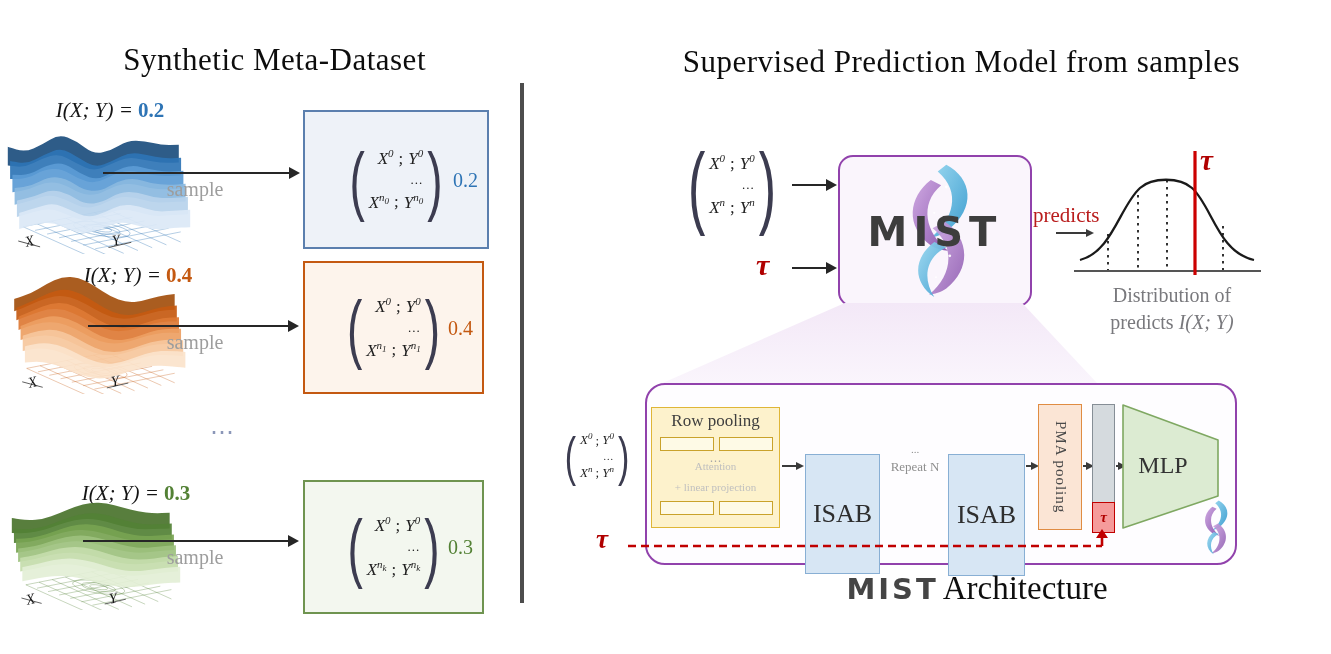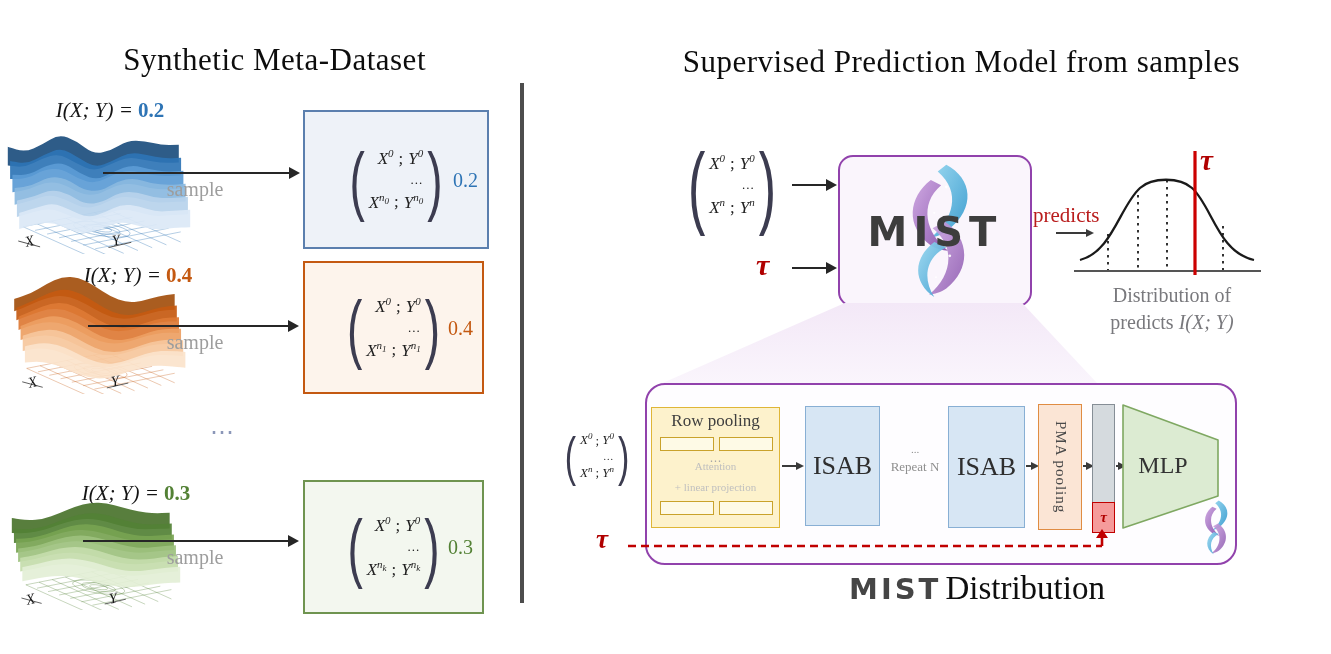--- a/index.html
+++ b/index.html
@@ -42,21 +42,21 @@
   .dist-caption{color:#79797d;font-size:20px;text-align:center;line-height:27px;}
   .dist-caption .it{font-style:italic;}
   .arch-box{border:2px solid var(--bd);border-radius:20px;background:#fefdff;}
   .funnel{background:linear-gradient(180deg,#f3e8f7 0%,#faf5fc 100%);
     clip-path:polygon(42% 0%, 82.3% 0%, 99.3% 100%, 0.6% 100%);}
   .blockcap{font-size:17px;color:#3f3f3f;text-align:center;}
   .rp{background:var(--bg);border:1.5px solid var(--bd);}
   .rpr{position:absolute;height:12px;background:#fefae6;border:1.2px solid #c9a22b;}
   .rpnote{position:absolute;width:100%;text-align:center;font-size:11px;color:#bfbfbf;}
   .isab{background:var(--bg);border:1.5px solid var(--bd);display:flex;align-items:center;justify-content:center;
-        font-size:26px;color:#2e2e2e;}
+        font-size:26px;color:#2e2e2e;margin-top:48px;}
   .pma{background:var(--bg);border:1.5px solid var(--bd);display:flex;align-items:center;justify-content:center;
        writing-mode:vertical-rl;font-size:15px;color:#4a4a4a;letter-spacing:1px;}
   .repeat{color:#8f8f8f;font-size:13px;text-align:center;}
   .graybar{background:var(--bg);border:1.5px solid var(--bd);}
   .taucell{background:var(--bg);border:1.5px solid #c00000;display:flex;align-items:center;justify-content:center;
            font-size:15px;}
   .archcap{white-space:nowrap;text-align:center;}
   .archcap .m{font-family:"DejaVu Sans",sans-serif;font-weight:bold;font-size:29px;color:#454545;letter-spacing:3px;}
   .archcap .a{font-size:33px;color:#0e0e0e;}
   .dots-sep{font-family:"DejaVu Sans",sans-serif;color:#8b97b8;font-size:24px;letter-spacing:5px;}
@@ -326,16 +326,16 @@
   </svg>
 
   <svg class="abs" style="left:588px;top:528px" width="534" height="32" viewBox="0 0 534 32">
     <path d="M40,18 H514" fill="none" stroke="#c00000" stroke-width="2.6" stroke-dasharray="8 5"></path>
     <path d="M514,18 V9" fill="none" stroke="#c00000" stroke-width="2.6"></path>
     <polygon points="508,10 520,10 514,1" fill="#c00000"></polygon>
   </svg>
 
   <div class="abs archcap" style="left:777px;top:570px;width:400px">
     <span class="m">MIST</span>
-    <span class="a"> <span>Distribution</span></span>
+    <span class="a"> <span>Architecture</span></span>
   </div>
 
 </div>
 
 </body></html>

